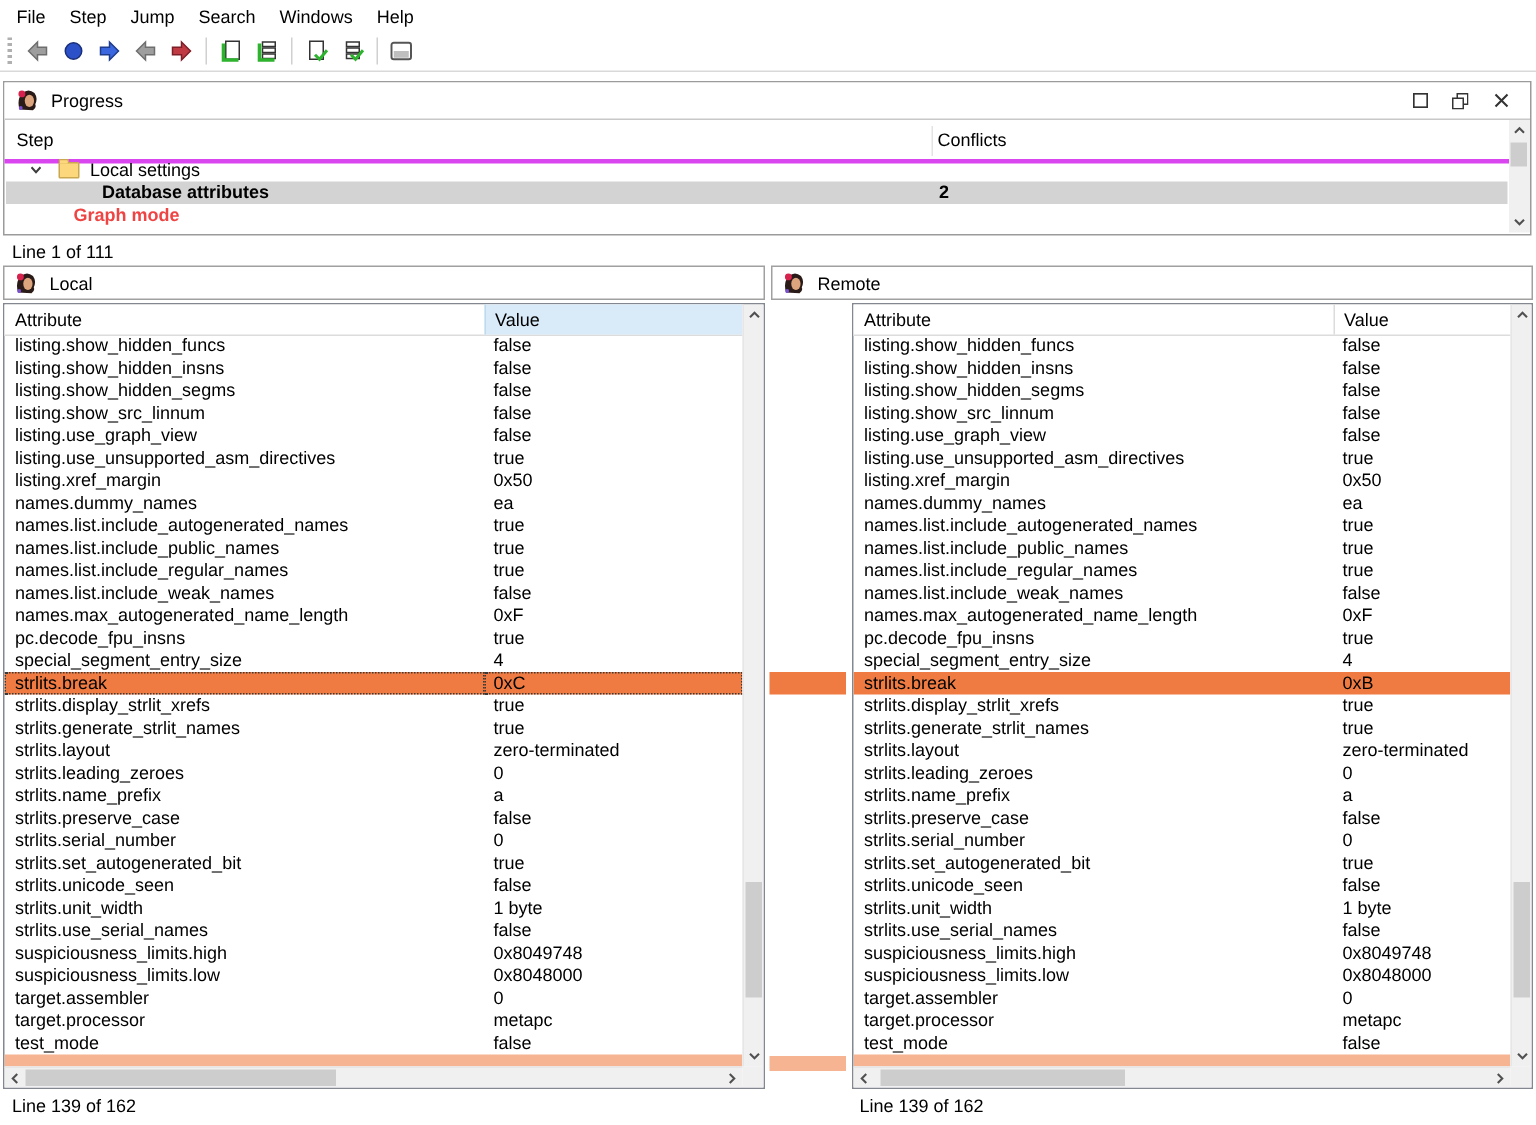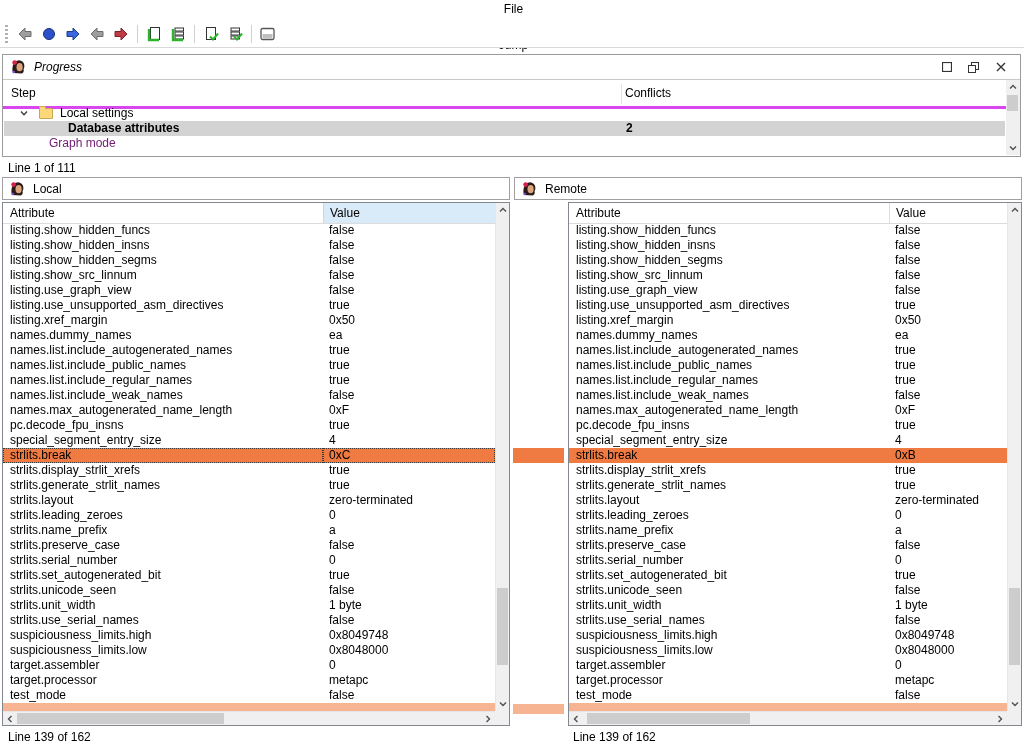--- a/index.html
+++ b/index.html
@@ -2,49 +2,49 @@
 <html style="--conflict-selected: #EF7B42; --conflict-other: #F7B493; --header-highlight: #D9EAF8; --tree-selected: #D3D3D3; --scroll-thumb: #CDCDCD;"><head>
 <meta charset="utf-8">
 <style>
   html,body{margin:0;padding:0;}
   body{
     width:1024px;height:750px;position:relative;overflow:hidden;
     background:#ffffff;color:#000;
     font-family:"Liberation Sans","DejaVu Sans",sans-serif;font-size:12px;
   }
   
-  .menubar{position:absolute;top:0;left:0;right:0;height:21px;display:flex;align-items:center;padding-left:3px;background:#fff;flex-direction:column;}
+  .menubar{position:absolute;top:0;left:0;right:0;height:21px;display:flex;align-items:center;padding-left:3px;background:#fff;}
   .menu-item{padding:2px 8px;cursor:default;}
   
   .toolbar{position:absolute;top:21px;left:0;right:0;height:26px;display:flex;align-items:center;background:#fff;border-bottom:1px solid #d9d9d9;padding-left:3px;}
   .grip{width:3px;height:18px;margin:0 5px 0 2px;background:repeating-linear-gradient(to bottom,#b0b0b0 0 2px,transparent 2px 4px);}
   .tbtn{width:24px;height:22px;display:flex;align-items:center;justify-content:center;}
   .tsep{width:1px;height:18px;background:#d0d0d0;margin:0 4px;}
   
   .pwin{position:absolute;left:2px;top:54px;width:1019px;height:103px;border:1px solid #9b9b9b;background:#fff;box-sizing:border-box;}
-  .pwin-title{position:absolute;top:0;left:0;right:0;height:25px;border-bottom:1px solid #c8c8c8;display:flex;align-items:center;padding-left:7px;box-sizing:border-box;background:#fff;font-style:italic;}
+  .pwin-title{position:absolute;top:0;left:0;right:0;height:25px;border-bottom:1px solid #c8c8c8;display:flex;align-items:center;padding-left:7px;box-sizing:border-box;background:#fff;}
   .pwin-title-text{margin-left:8px;}
   .winbtns{position:absolute;right:6px;top:0;height:24px;display:flex;align-items:center;}
   .wbtn{width:27px;height:20px;display:flex;align-items:center;justify-content:center;}
   
   .ptree-header{position:absolute;top:25px;left:0;right:4px;height:26px;border-bottom:3px solid #d946ef;}
   .ptree-header .col-step{position:absolute;left:8px;top:6px;}
   .ptree-header .col-conflicts{position:absolute;left:622px;top:6px;}
   .ptree-header::after{content:"";position:absolute;left:618px;top:4px;bottom:2px;width:1px;background:#e3e3e3;}
   .ptree-rows{position:absolute;top:51px;left:1px;right:15px;}
   .tree-row{position:relative;height:15px;line-height:15px;}
   .tree-row .chevron{display:none;position:absolute;left:15px;top:2px;}
   .tree-row .folder-ico{display:none;position:absolute;left:35px;top:2px;width:12px;height:9px;background:#fcd77b;border:1px solid #c9a850;border-radius:1px;}
   .tree-row .folder-ico::before{content:"";position:absolute;left:-1px;top:-3px;width:5px;height:2px;background:#fcd77b;border:1px solid #c9a850;border-bottom:none;border-radius:1px 1px 0 0;}
   .tree-row.folder .chevron{display:block;}
   .tree-row.folder .folder-ico{display:block;}
   .tree-row .tree-label{margin-left:45px;display:inline-block;}
   .tree-row.folder .tree-label{margin-left:56px;}
   .tree-row.selected{background:var(--tree-selected);font-weight:bold;padding-left:19px;}
-  .tree-row.dim .tree-label{color:#701a75;}
+  .tree-row.dim .tree-label{color:#ef4444;font-weight:bold;}
   .tree-conflicts{position:absolute;left:622px;top:0;}
   .pscroll{position:absolute;top:25px;right:0;bottom:1px;width:14px;background:#f0f0f0;}
   
   .linebar{position:absolute;top:158px;left:0;width:100%;height:19px;padding:3px 0 0 8px;box-sizing:border-box;background:#fff;}
   .status{position:absolute;background:#fff;}
   .local-status{left:8px;top:730px;}
   .remote-status{left:573px;top:730px;}
   
   .titlebox{position:absolute;top:177px;height:23px;border:1px solid #a0a0a0;background:#fff;display:flex;align-items:center;padding-left:6px;box-sizing:border-box;text-align:right;}
   .local-title{left:2px;width:508px;}

